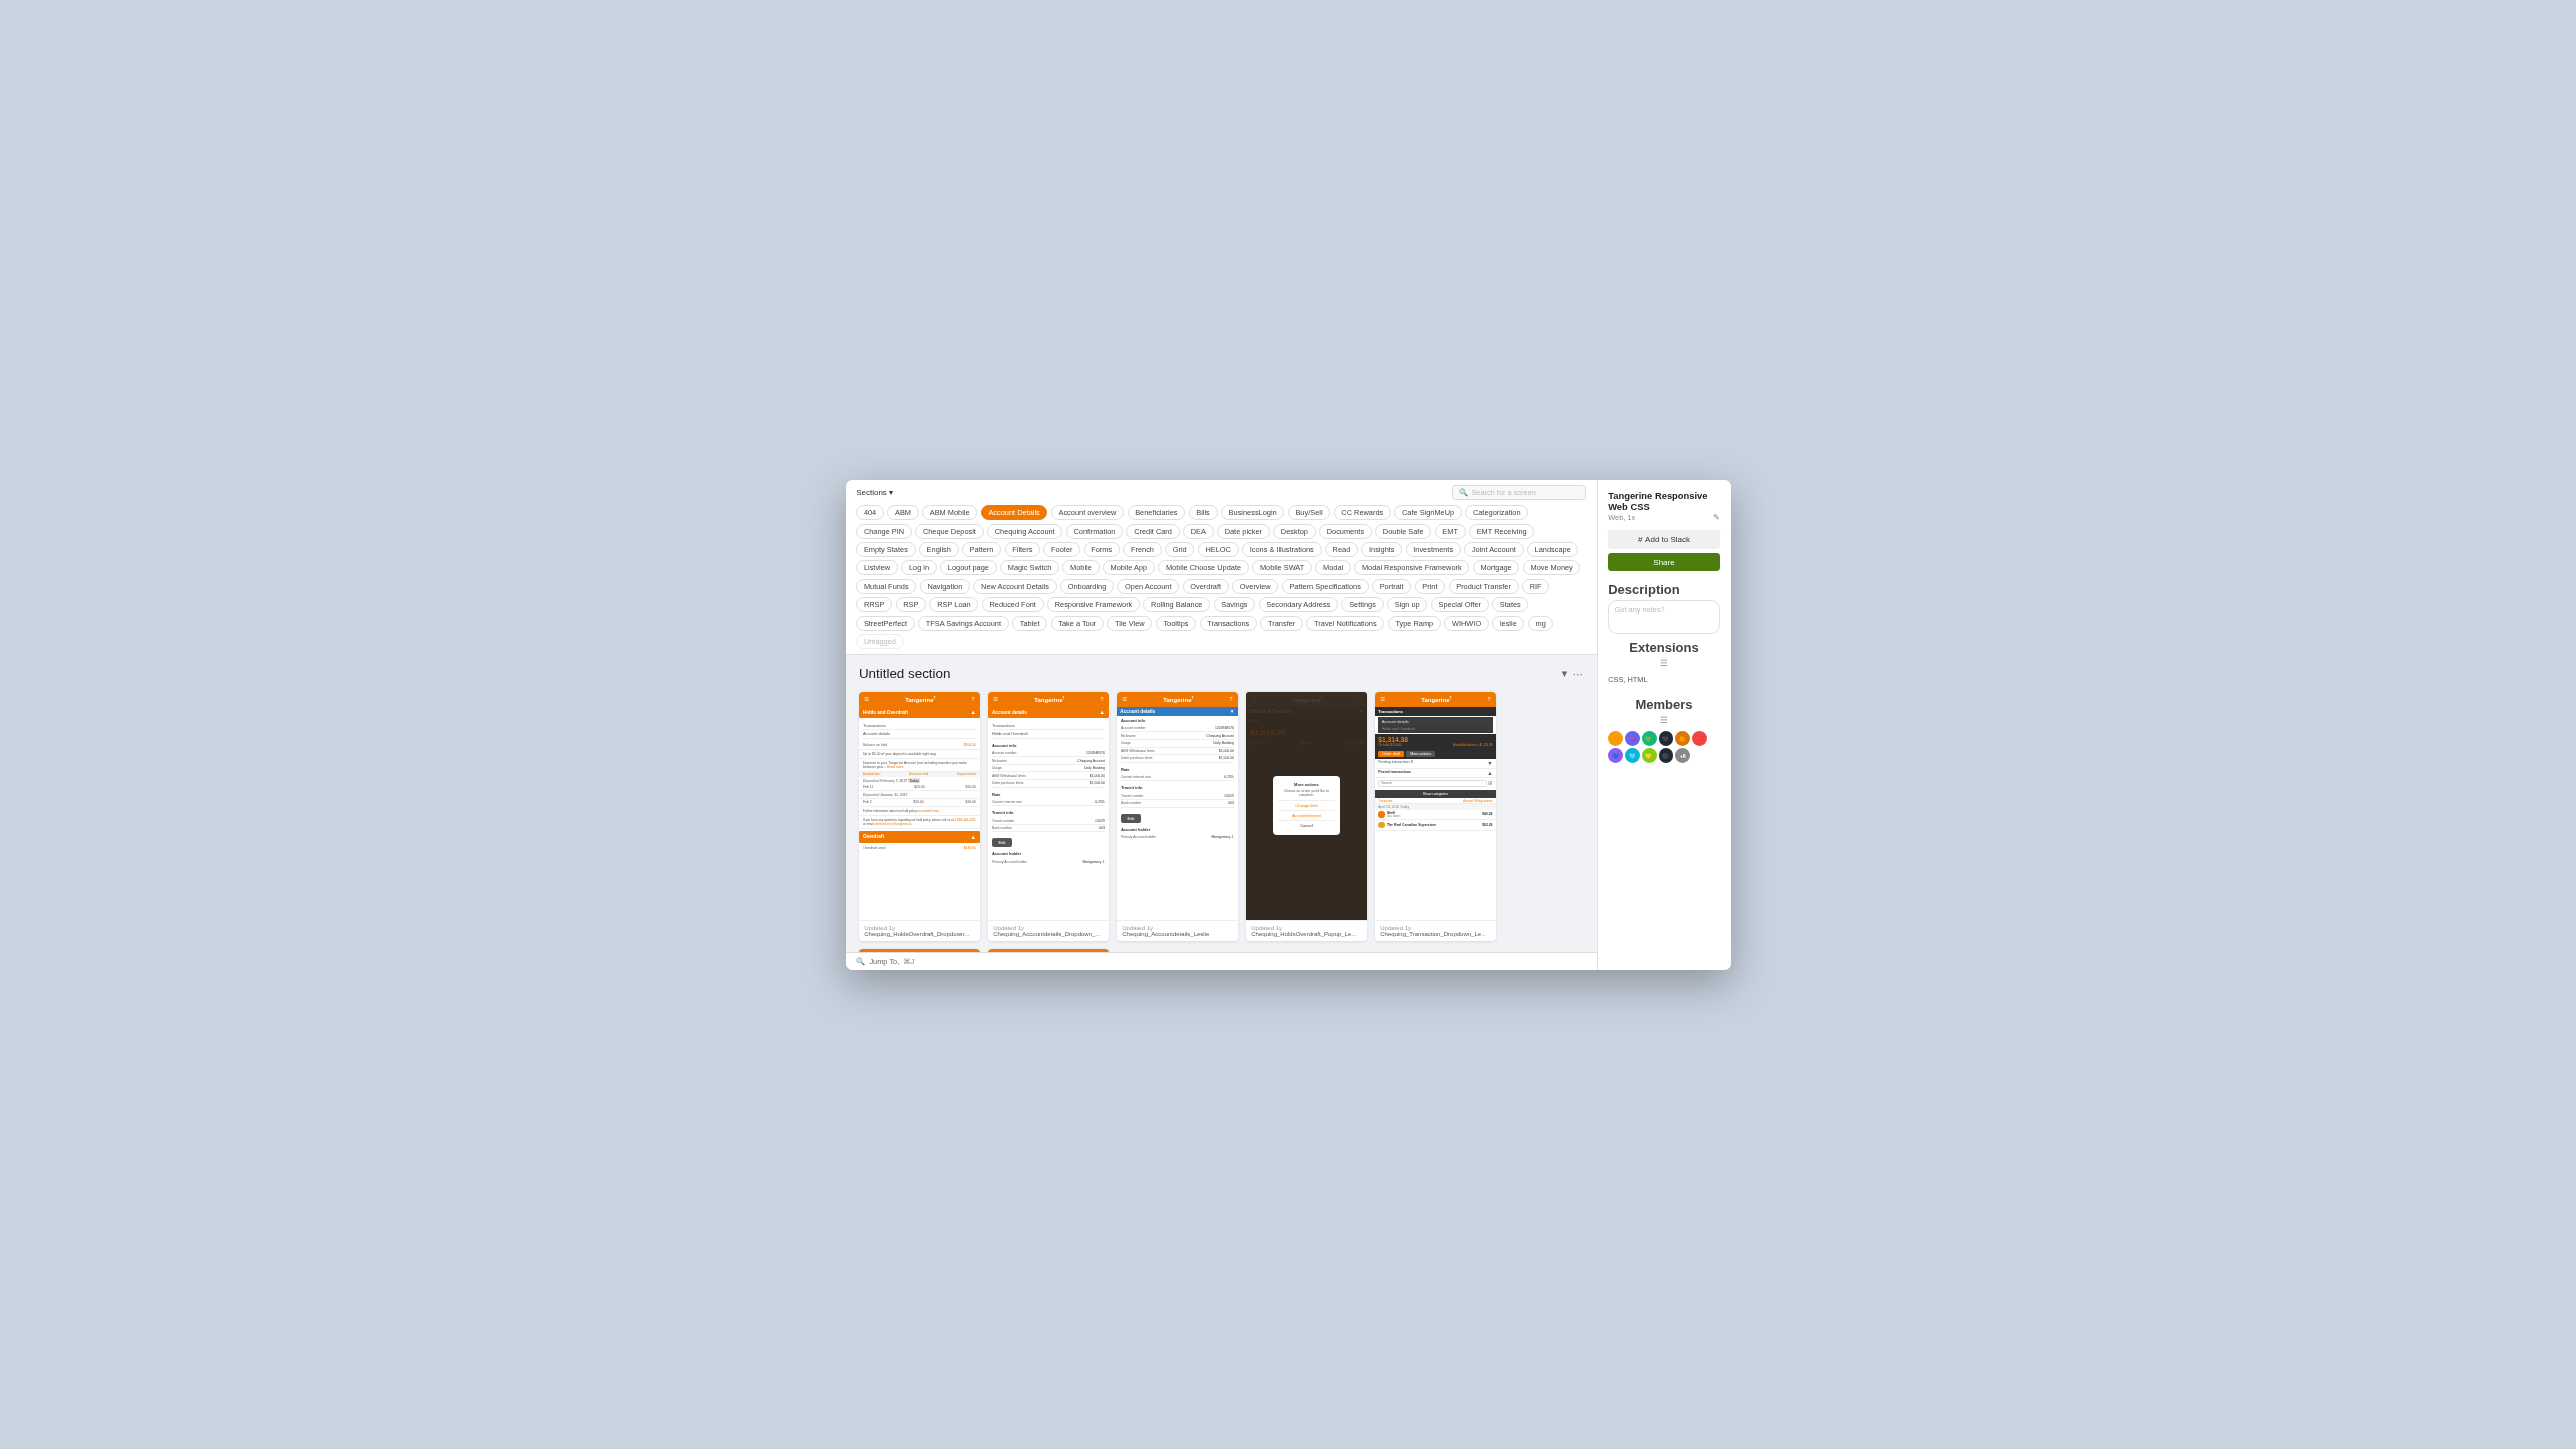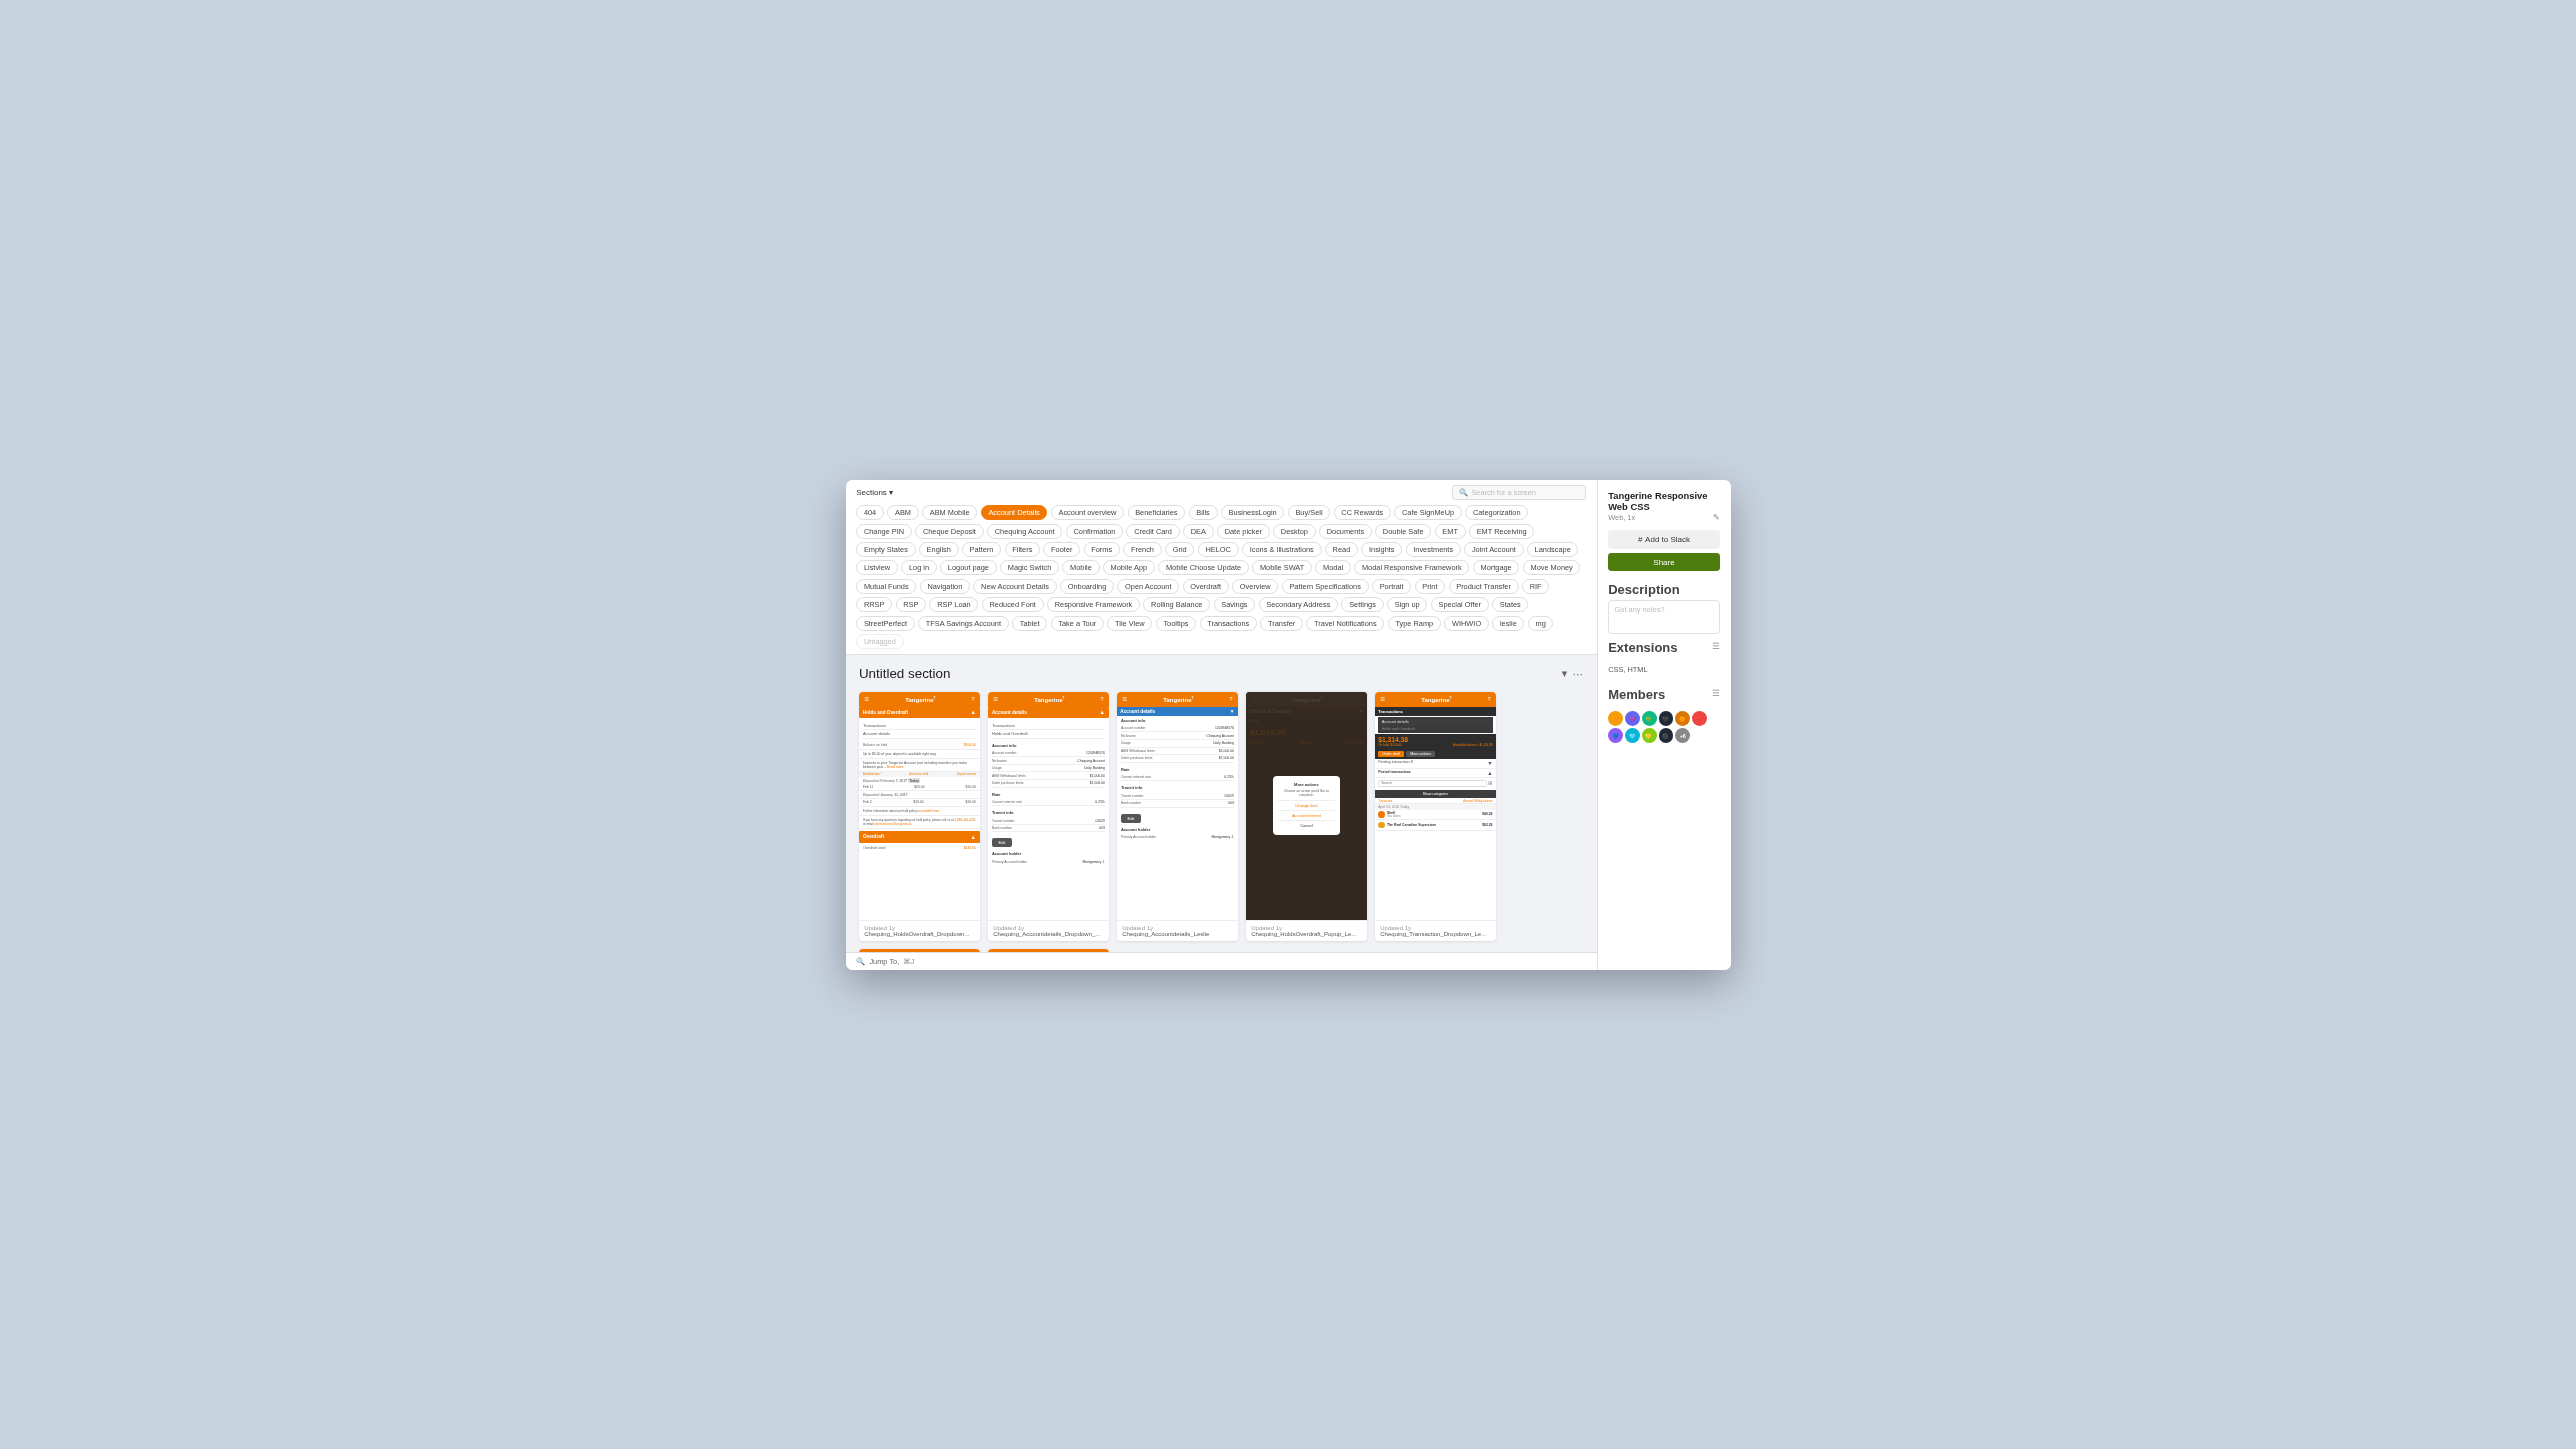--- a/index.html
+++ b/index.html
@@ -303,31 +303,32 @@
       font-weight: 500;
     }
     .sidebar-section-label {
       font-size: 13px;
       font-weight: 600;
       color: #444;
       margin: 6.7px 0 2.7px;
     }
     .description-area {
       border: 0.7px solid #e0e0e0;
-      border-radius: 4px;
+      border-radius: 9px;
       padding: 4px 5.4px;
       font-size: 7.4px;
       color: #bbb;
       min-height: 34px;
     }
     .sidebar-row {
       display: flex;
       align-items: center;
       justify-content: space-between;
       margin-bottom: 4px;
+      flex-direction: column;
     }
     .sidebar-row-icon { color: #888; font-size: 8.7px; cursor: pointer; }
     .css-html-text { font-size: 7.4px; color: #555; margin-top: 2.7px; }
     .members-row {
       display: flex; flex-wrap: wrap; gap: 2px; margin-top: 2.7px;
     }
     .member-avatar {
       width: 14.8px; height: 14.8px;
       border-radius: 50%;
       display: flex; align-items: center; justify-content: center;

